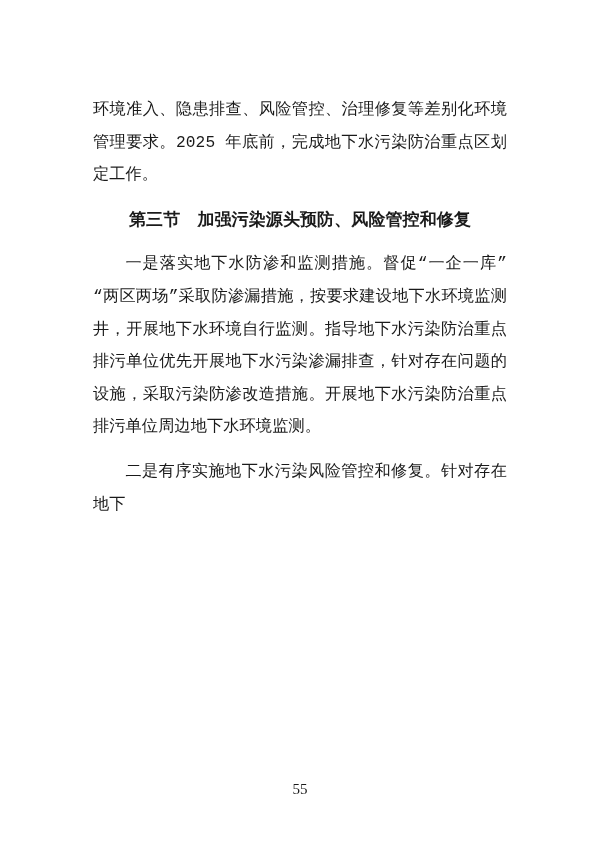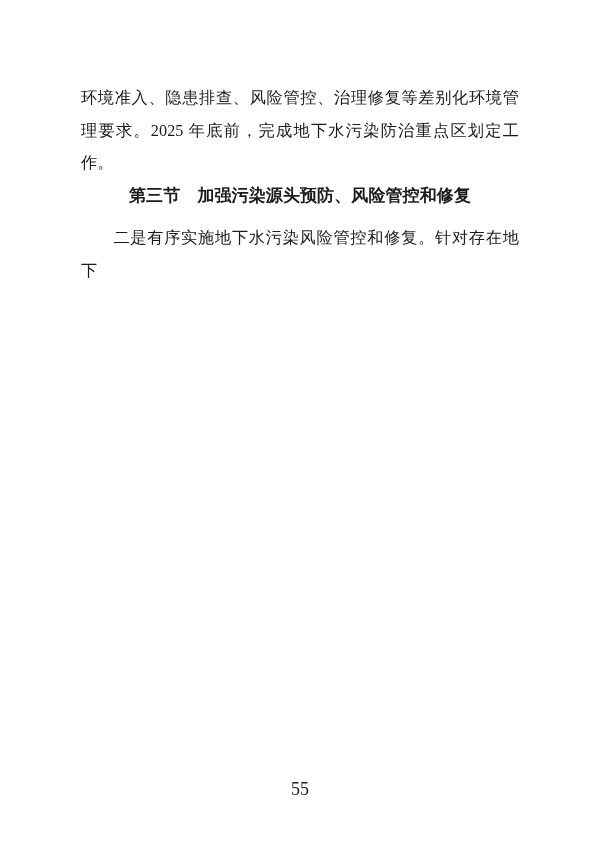--- a/index.html
+++ b/index.html
@@ -21,49 +21,51 @@
     left: 81px;
     top: 82px;
     width: 438px;
     font-size: 16.2px;
     line-height: 32.6px;
     text-align: justify;
     text-justify: inter-ideograph;
     letter-spacing: 0.1px;
   }
   .content p {
-    margin: 0;
+    margin: 12px;
     padding: 0;
+    font-family: Liberation Mono, monospace;
   }
   .content p.indent {
     text-indent: 2em;
   }
   .section-heading {
     margin: 0 0 10px 0;
     padding: 0;
     font-size: 17px;
     font-weight: bold;
     text-align: center;
     text-indent: 0;
     line-height: 32.6px;
   }
   .page-number {
     position: absolute;
     top: 781px;
     left: 0;
     width: 100%;
     text-align: center;
-    font-size: 18px;
+    font-size: 15px;
     line-height: 16px;
     color: #1a1a1a;
   }
 </style>
 </head>
 <body>
 
 <div class="page">
   <div class="content">
     <p>环境准入、隐患排查、风险管控、治理修复等差别化环境管理要求。2025 年底前，完成地下水污染防治重点区划定工作。</p>
     <h2 class="section-heading">第三节　加强污染源头预防、风险管控和修复</h2>
+    <p class="indent">一是落实地下水防渗和监测措施。督促“一企一库” “两区两场”采取防渗漏措施，按要求建设地下水环境监测井，开展地下水环境自行监测。指导地下水污染防治重点排污单位优先开展地下水污染渗漏排查，针对存在问题的设施，采取污染防渗改造措施。开展地下水污染防治重点排污单位周边地下水环境监测。</p>
     <p class="indent">二是有序实施地下水污染风险管控和修复。针对存在地下</p>
   </div>
   <div class="page-number">55</div>
 </div>
 
 </body></html>

